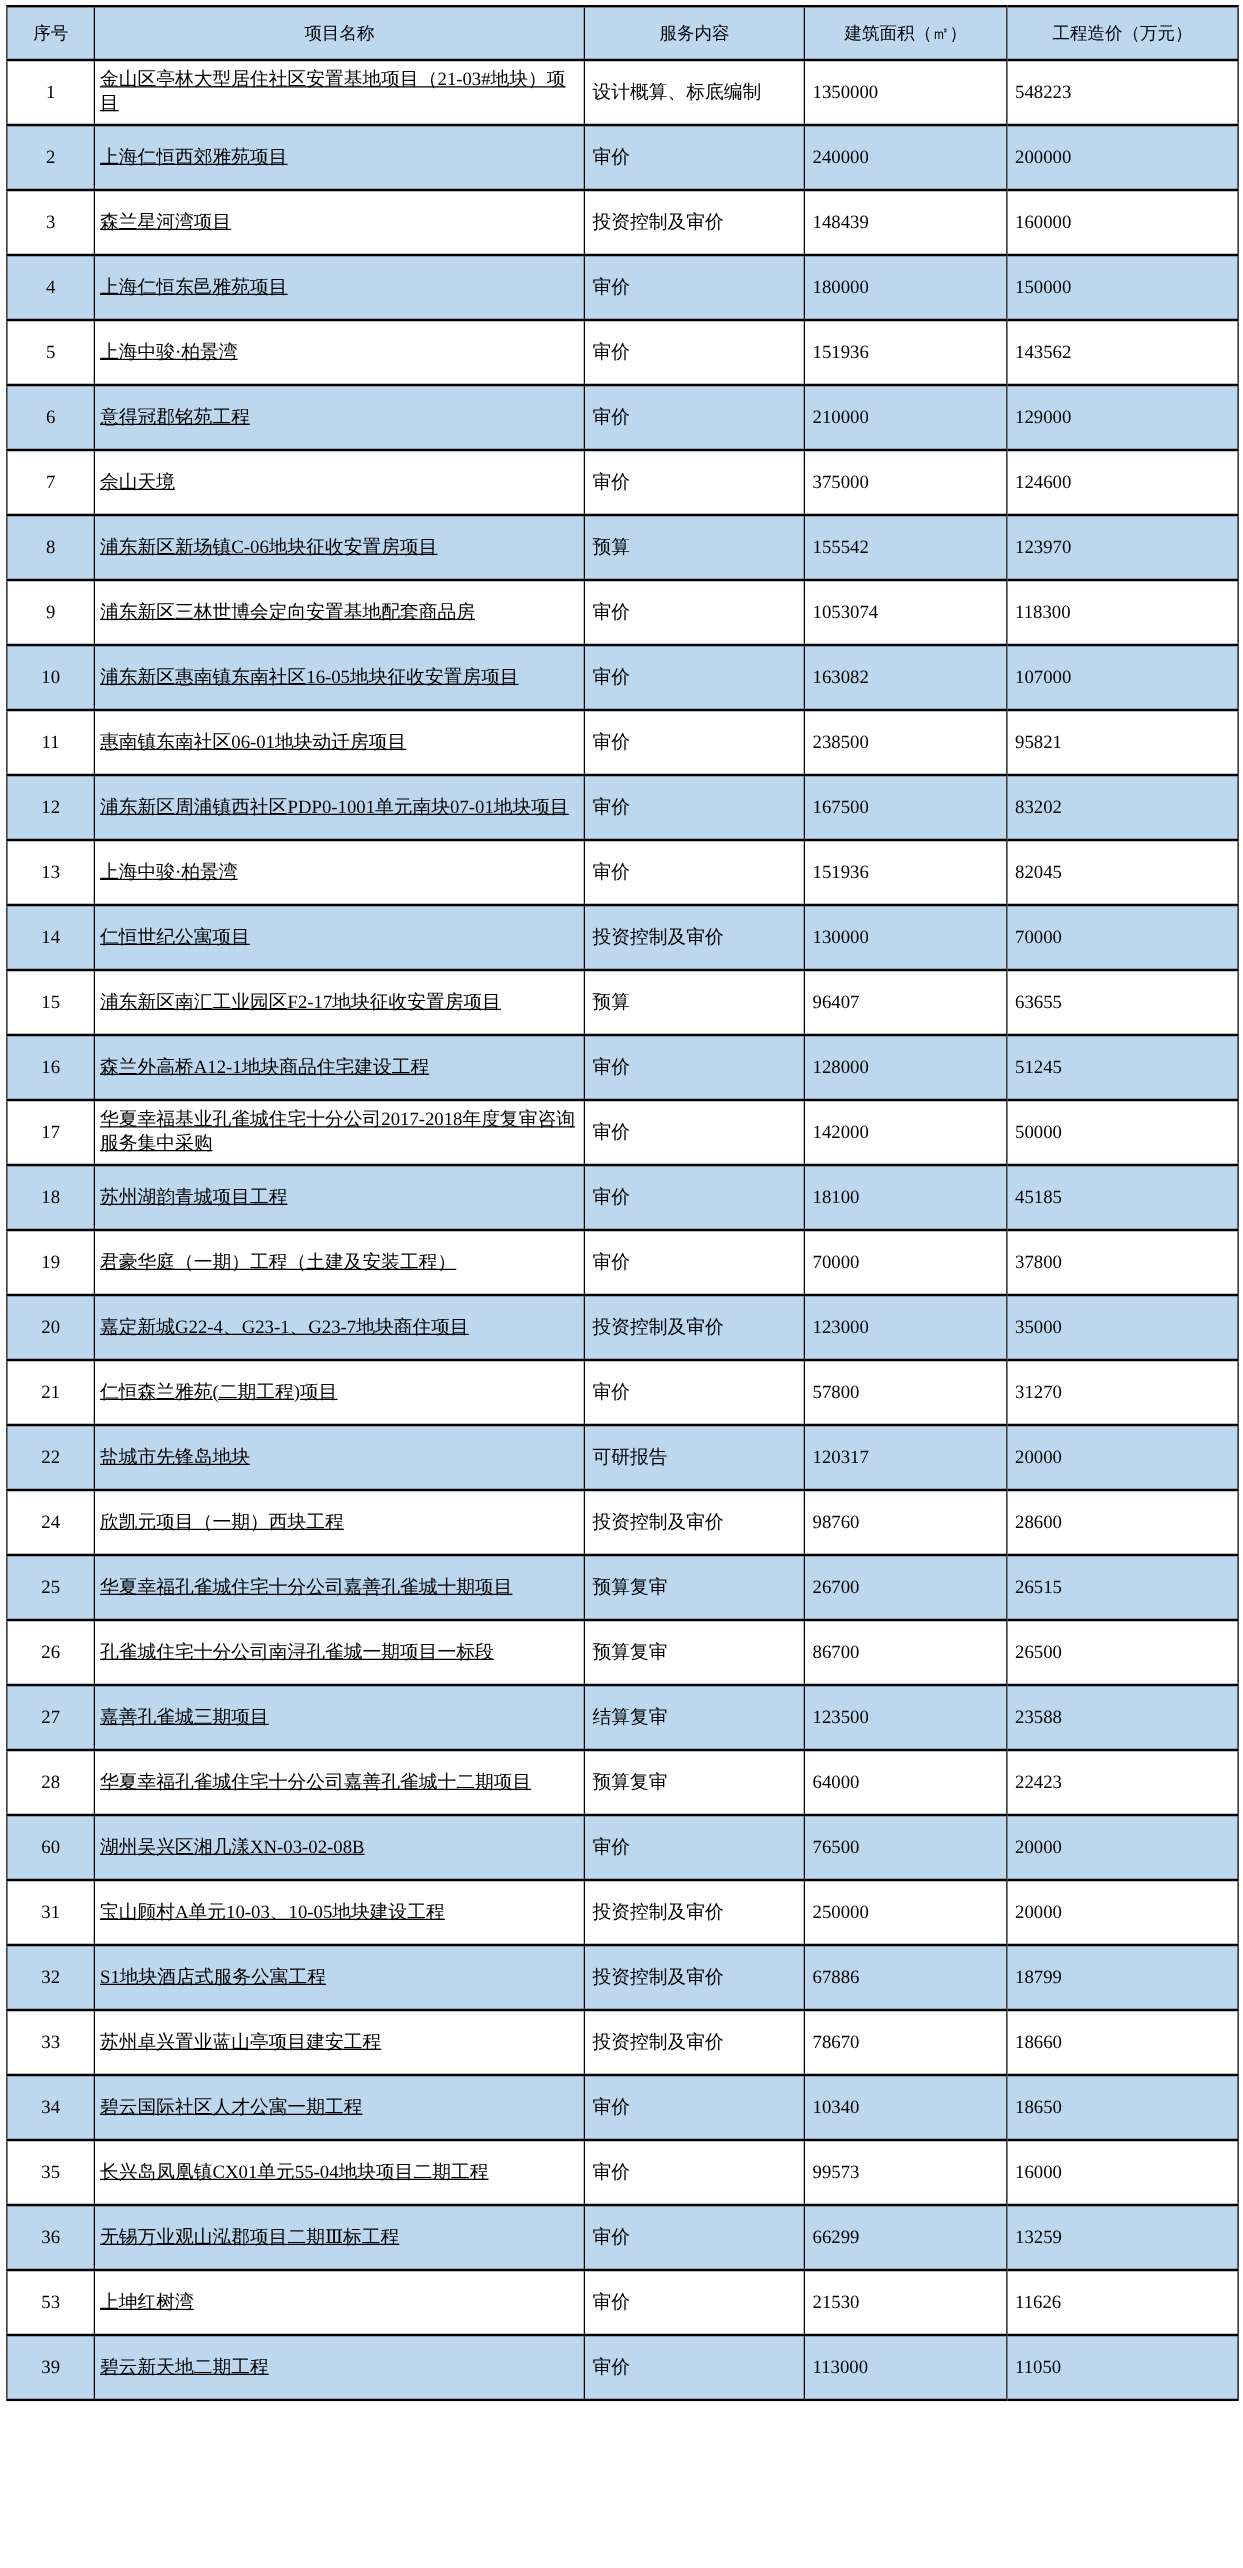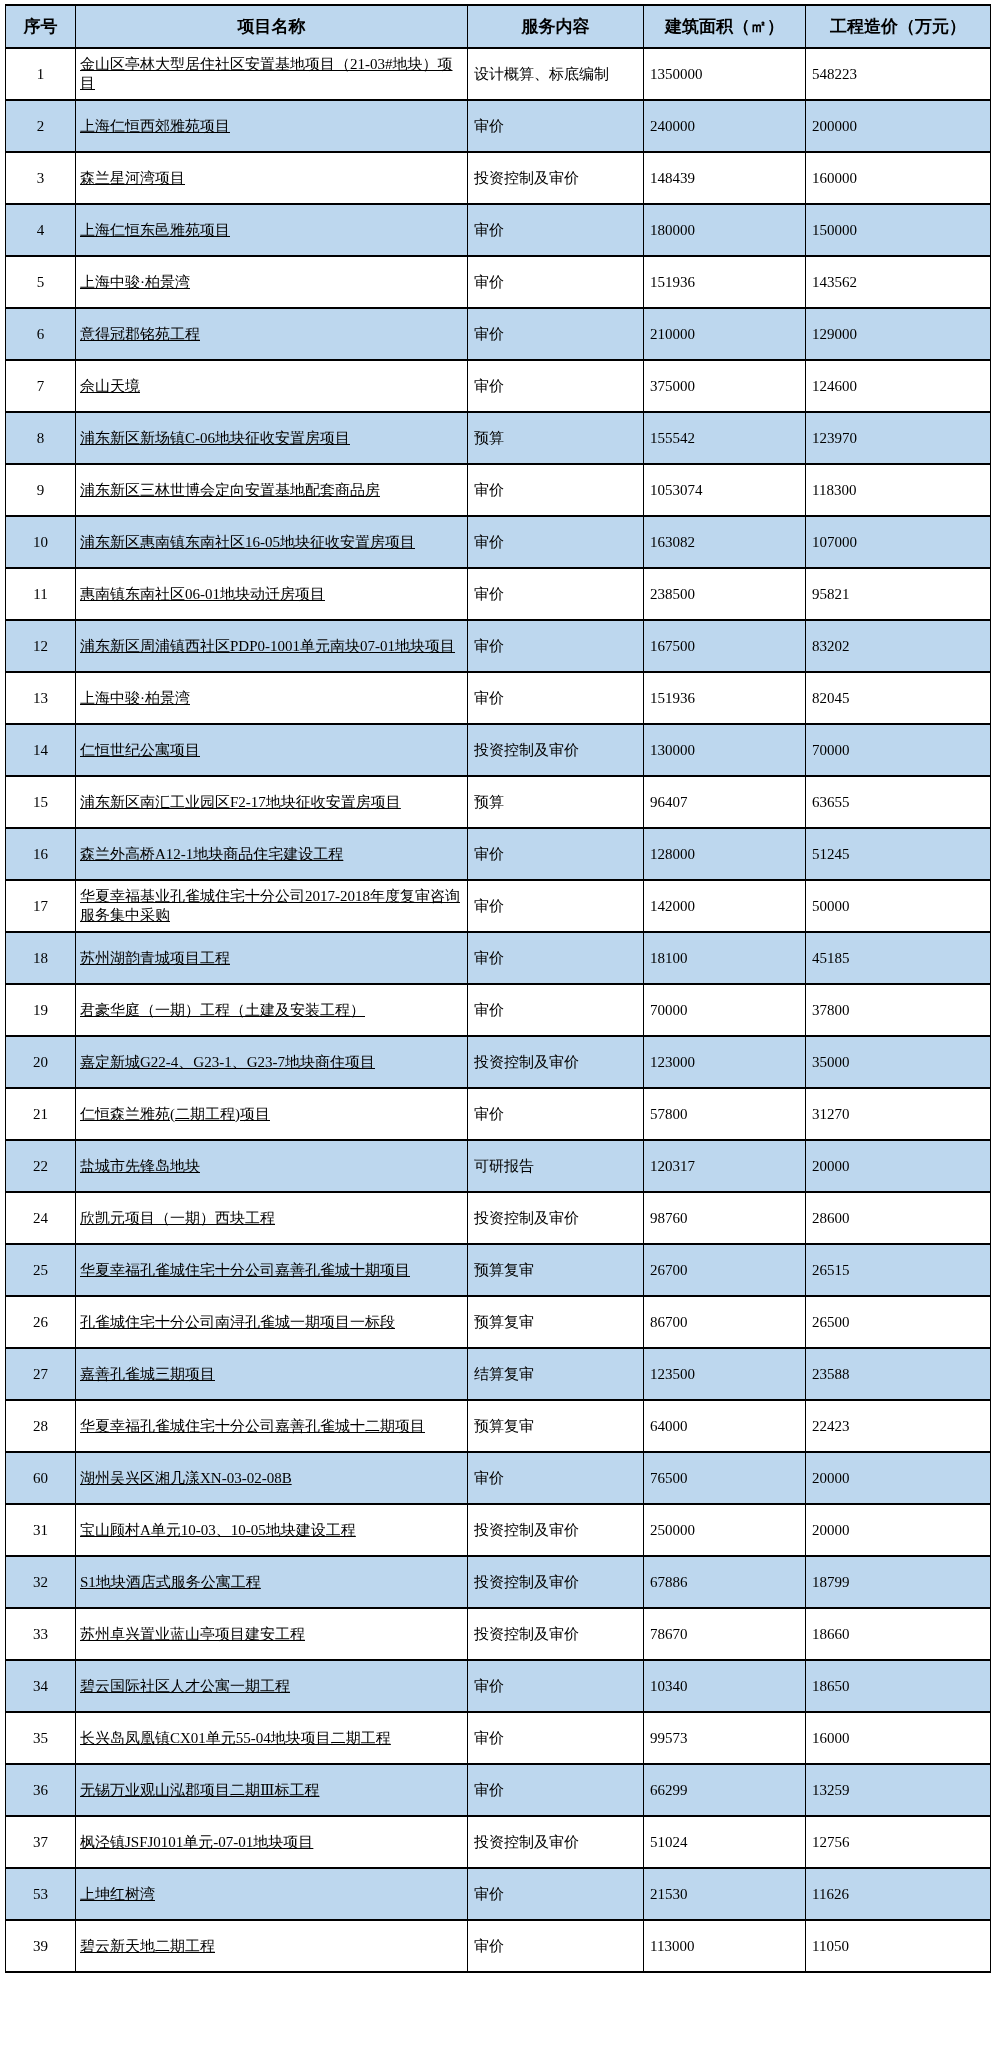--- a/index.html
+++ b/index.html
@@ -21,22 +21,22 @@
   th, td {
     border: 2px solid #000000;
     border-left-width: 1px;
     border-right-width: 1px;
     overflow: hidden;
     word-break: break-all;
   }
   thead th {
     height: 41px;
     background: #bdd7ee;
-    font-weight: bold;
-    font-size: 17px;
+    font-weight: normal;
+    font-size: 14px;
     text-align: center;
     vertical-align: middle;
     padding: 0 2px;
   }
   tbody td {
     height: 46px;
     font-size: 15px;
     line-height: 19px;
     vertical-align: middle;
     padding: 2px 4px;
@@ -301,27 +301,20 @@
         <td class="col-cost">16000</td>
       </tr>
       <tr>
         <td class="col-no">36</td>
         <td class="col-name">无锡万业观山泓郡项目二期Ⅲ标工程</td>
         <td class="col-service">审价</td>
         <td class="col-area">66299</td>
         <td class="col-cost">13259</td>
       </tr>
       <tr>
-        <td class="col-no">37</td>
-        <td class="col-name">枫泾镇JSFJ0101单元-07-01地块项目</td>
-        <td class="col-service">投资控制及审价</td>
-        <td class="col-area">51024</td>
-        <td class="col-cost">12756</td>
-      </tr>
-      <tr>
         <td class="col-no">53</td>
         <td class="col-name">上坤红树湾</td>
         <td class="col-service">审价</td>
         <td class="col-area">21530</td>
         <td class="col-cost">11626</td>
       </tr>
       <tr>
         <td class="col-no">39</td>
         <td class="col-name">碧云新天地二期工程</td>
         <td class="col-service">审价</td>

